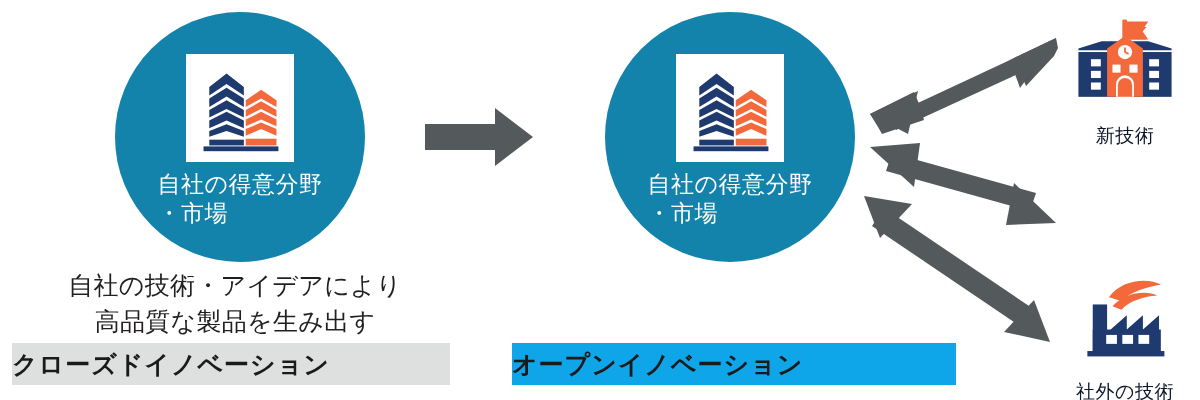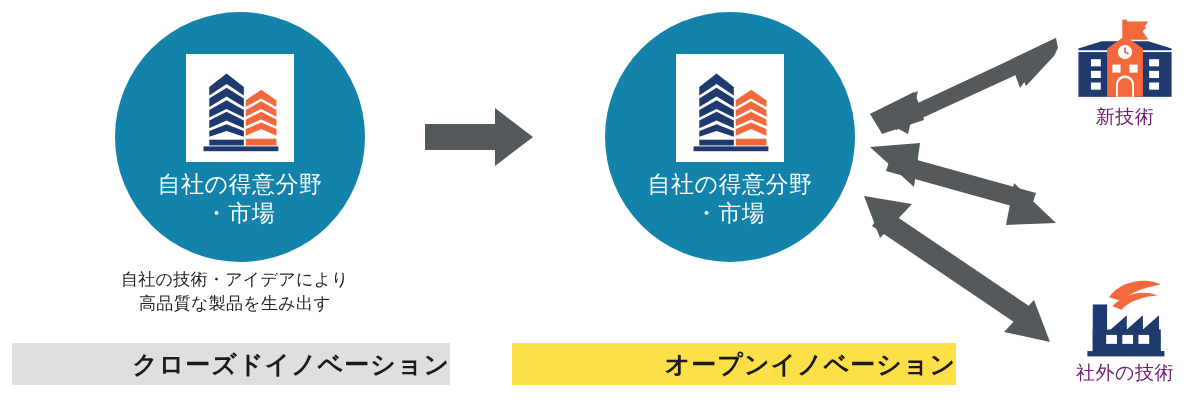--- a/index.html
+++ b/index.html
@@ -36,45 +36,45 @@
     background: #ffffff;
     margin-top: 42px;
     display: flex;
     align-items: center;
     justify-content: center;
   }
   .circle-label {
     color: #ffffff;
     font-size: 23px;
     line-height: 1.28;
-    text-align: center;
+    text-align: left;
     margin-top: 8px;
     letter-spacing: 0.5px;
     white-space: pre-line;
     font-weight: 400;
   }
 
   
   .caption {
     position: absolute;
     text-align: center;
-    font-size: 17px;
+    font-size: 25px;
     line-height: 1.42;
     color: #231f20;
     white-space: pre-line;
     letter-spacing: 0.3px;
   }
 
   
   .banner {
     position: absolute;
     height: 42px;
     display: flex;
     align-items: center;
-    justify-content: flex-end;
+    justify-content: flex-start;
     font-size: 25px;
     font-weight: bold;
     color: #1a1a1a;
     letter-spacing: 1px;
   }
 
   
   .side-item {
     position: absolute;
     width: 140px;
@@ -83,22 +83,22 @@
     align-items: center;
   }
   .side-item-icon {
     height: 86px;
     display: flex;
     align-items: flex-end;
     justify-content: center;
   }
   .side-item-label {
     font-size: 19px;
-    color: #701a75;
-    margin-top: 0;
+    color: #0f172a;
+    margin-top: 19px;
     letter-spacing: 0.5px;
     white-space: nowrap;
   }
 
   
   .arrow-svg {
     position: absolute;
     overflow: visible;
   }
 </style>
@@ -163,21 +163,21 @@
           <rect x="56" y="82" width="32" height="7"></rect>
         </g>
         <rect x="12" y="90" width="78" height="5" fill="#1F3A6E"></rect>
       </svg>
     </div>
     <div class="circle-label">自社の得意分野
 ・市場</div>
   </div>
 
 
-  <div class="banner" style="left:512px; top:343px; width:444px; background:#fde047;">
+  <div class="banner" style="left:512px; top:343px; width:444px; background:#0ea5e9;">
     <span>オープンイノベーション</span>
   </div>
 
   <svg class="arrow-svg" style="left:868px; top:30px;" width="190" height="110" viewBox="0 0 190 110">
     <g fill="#54595C">
       <polygon points="2,84 46,62 52,76 56,90 14,104 10,97"></polygon>
       <polygon points="22,86 170,17 176,32 28,100"></polygon>
       <polygon points="188,8 146,28 152,42 158,56 186,26 190,18"></polygon>
       <polygon points="2,84 50,61 40,104 "></polygon>
       <polygon points="188,8 142,30 152,58 "></polygon>

